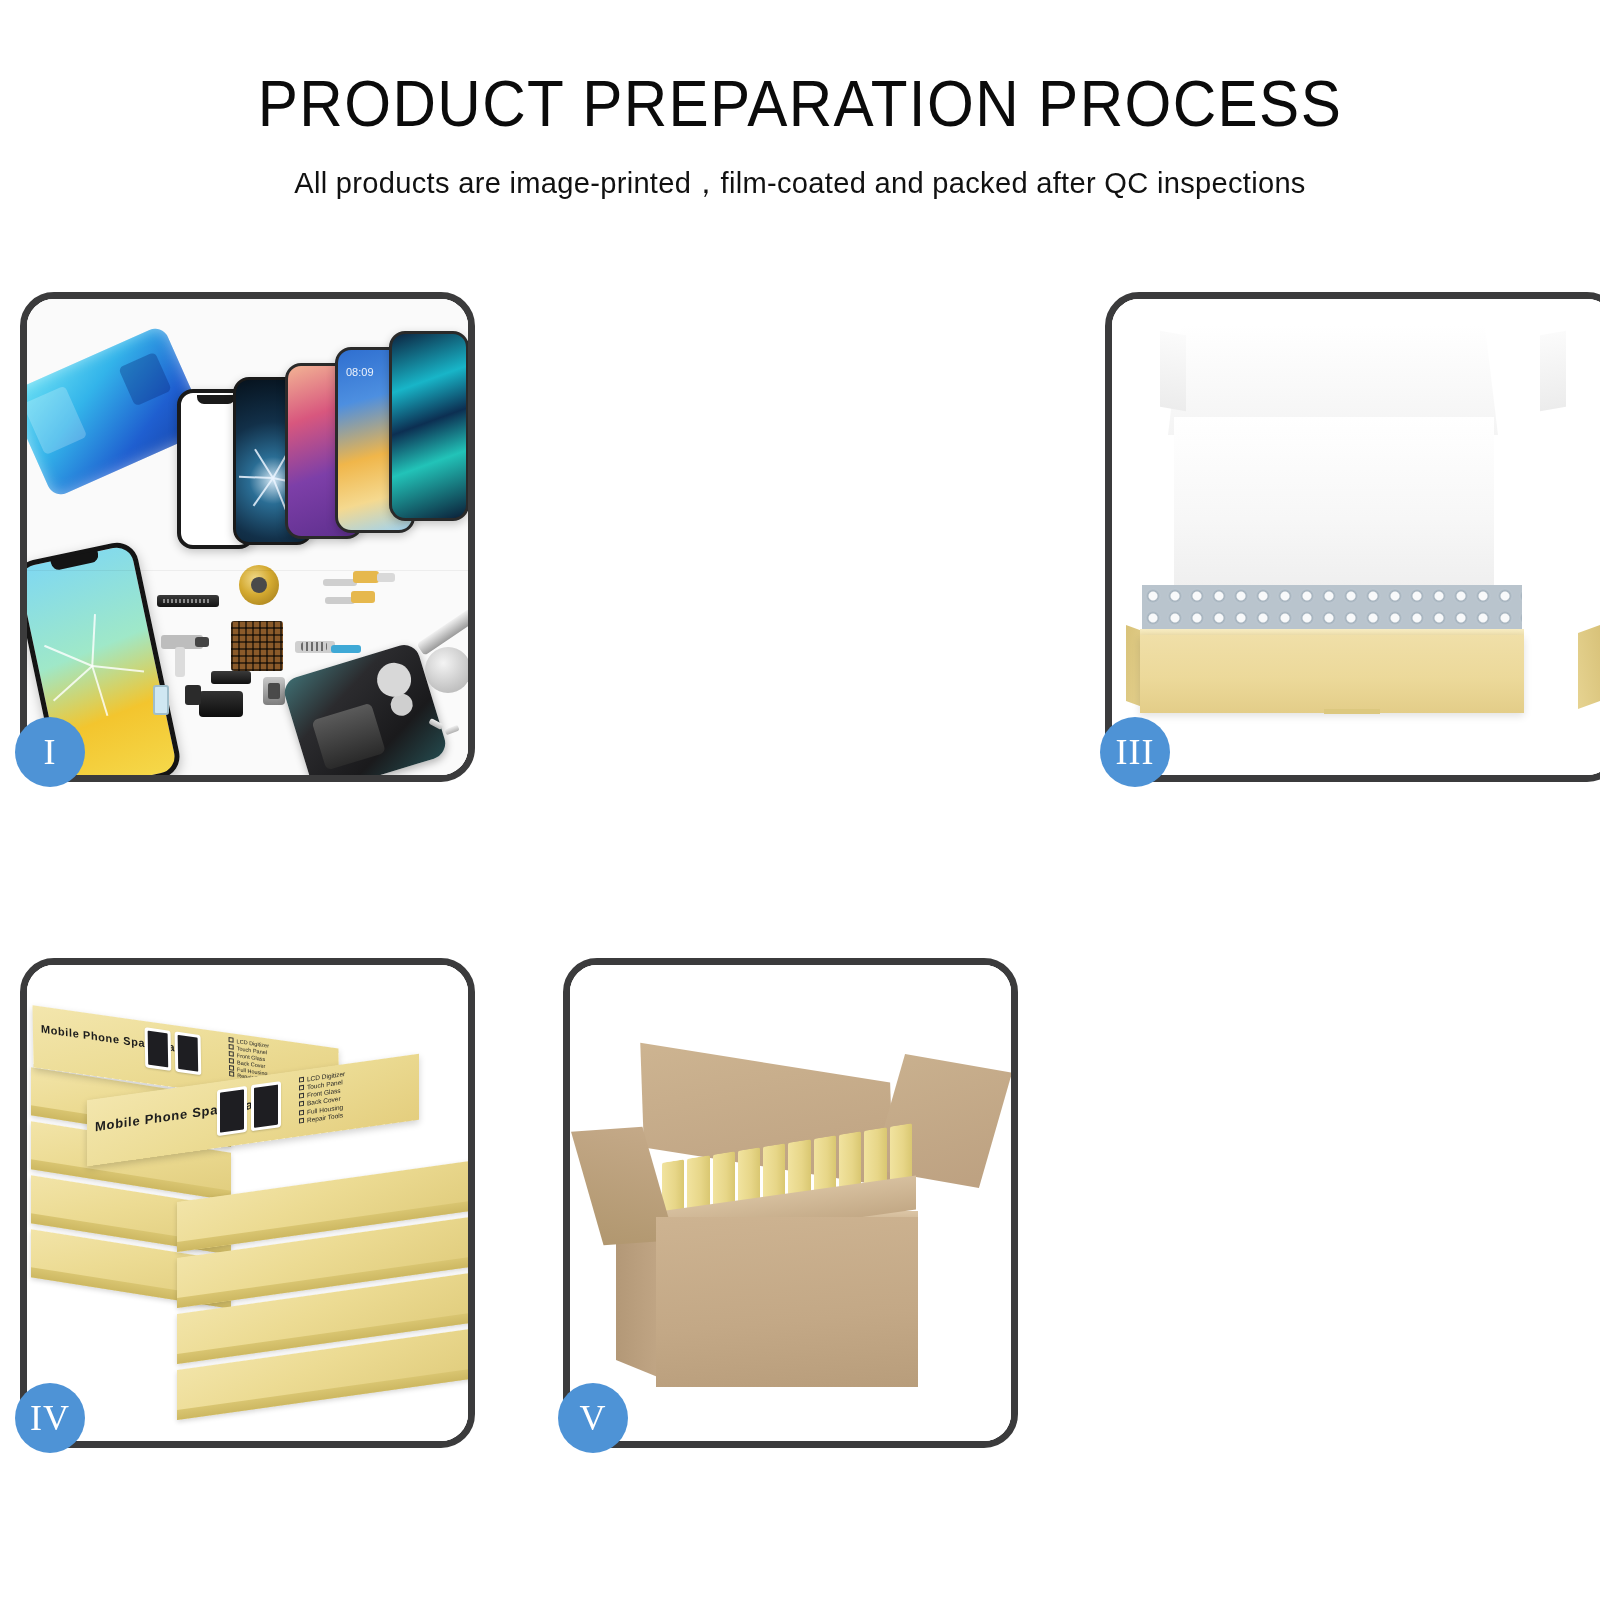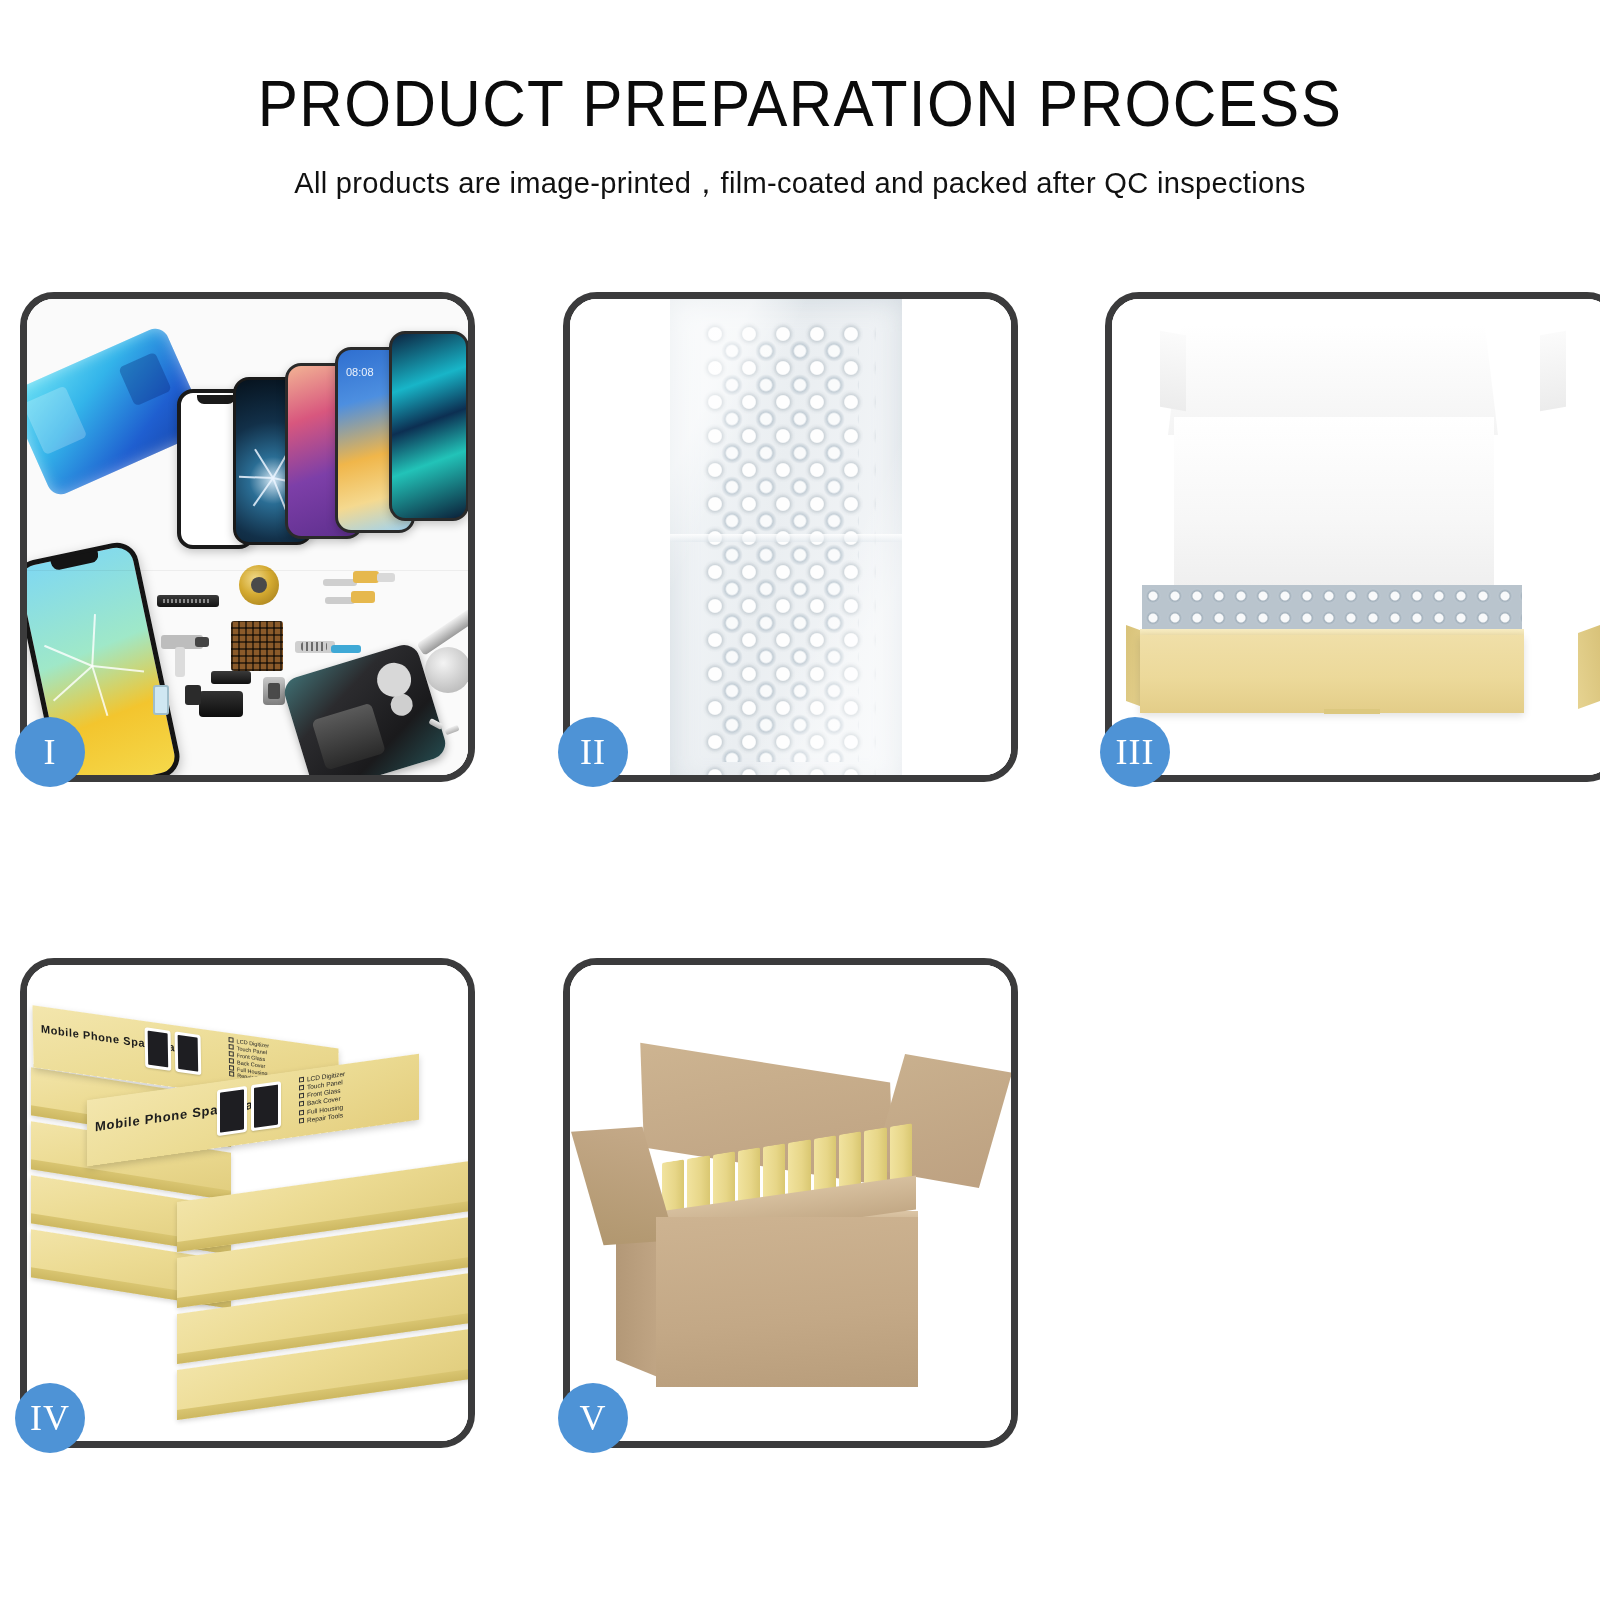--- a/index.html
+++ b/index.html
@@ -393,21 +393,21 @@
               <i style="transform:rotate(12deg)"></i>
               <i style="transform:rotate(68deg)"></i>
               <i style="transform:rotate(125deg)"></i>
               <i style="transform:rotate(182deg)"></i>
               <i style="transform:rotate(238deg)"></i>
               <i style="transform:rotate(300deg)"></i>
             </div>
           </div>
           <div class="scr scr3"></div>
           <div class="scr scr4">
-            <span class="time">08:08</span>
+            <span class="time">08:09</span>
           </div>
           <div class="scr scr5"></div>
         </div>
 
         <div class="phone-big">
           <div class="shatter">
             <i style="transform:rotate(18deg)"></i>
             <i style="transform:rotate(85deg)"></i>
             <i style="transform:rotate(150deg)"></i>
             <i style="transform:rotate(215deg)"></i>
@@ -449,33 +449,20 @@
           <span class="pt screws">
               <i></i>
               <i></i>
             </span>
         </div>
       </div>
     </div>
     <div class="badge">I</div>
   </div>
 
-  <div class="panel p2">
-    <div class="panel-inner">
-      <div class="scene2">
-        <div class="bag">
-          <div class="bubbles"></div>
-          <div class="bubbles2"></div>
-          <div class="bag-seam"></div>
-          <div class="bag-sheen"></div>
-        </div>
-      </div>
-    </div>
-    <div class="badge">II</div>
-  </div>
 
   <div class="panel p3">
     <div class="panel-inner">
       <div class="scene3">
         <div class="lid"></div>
         <div class="lid-flapL"></div>
         <div class="lid-flapR"></div>
         <div class="inner-white"></div>
         <div class="wrap-strip"></div>
         <div class="box-sideL"></div>

